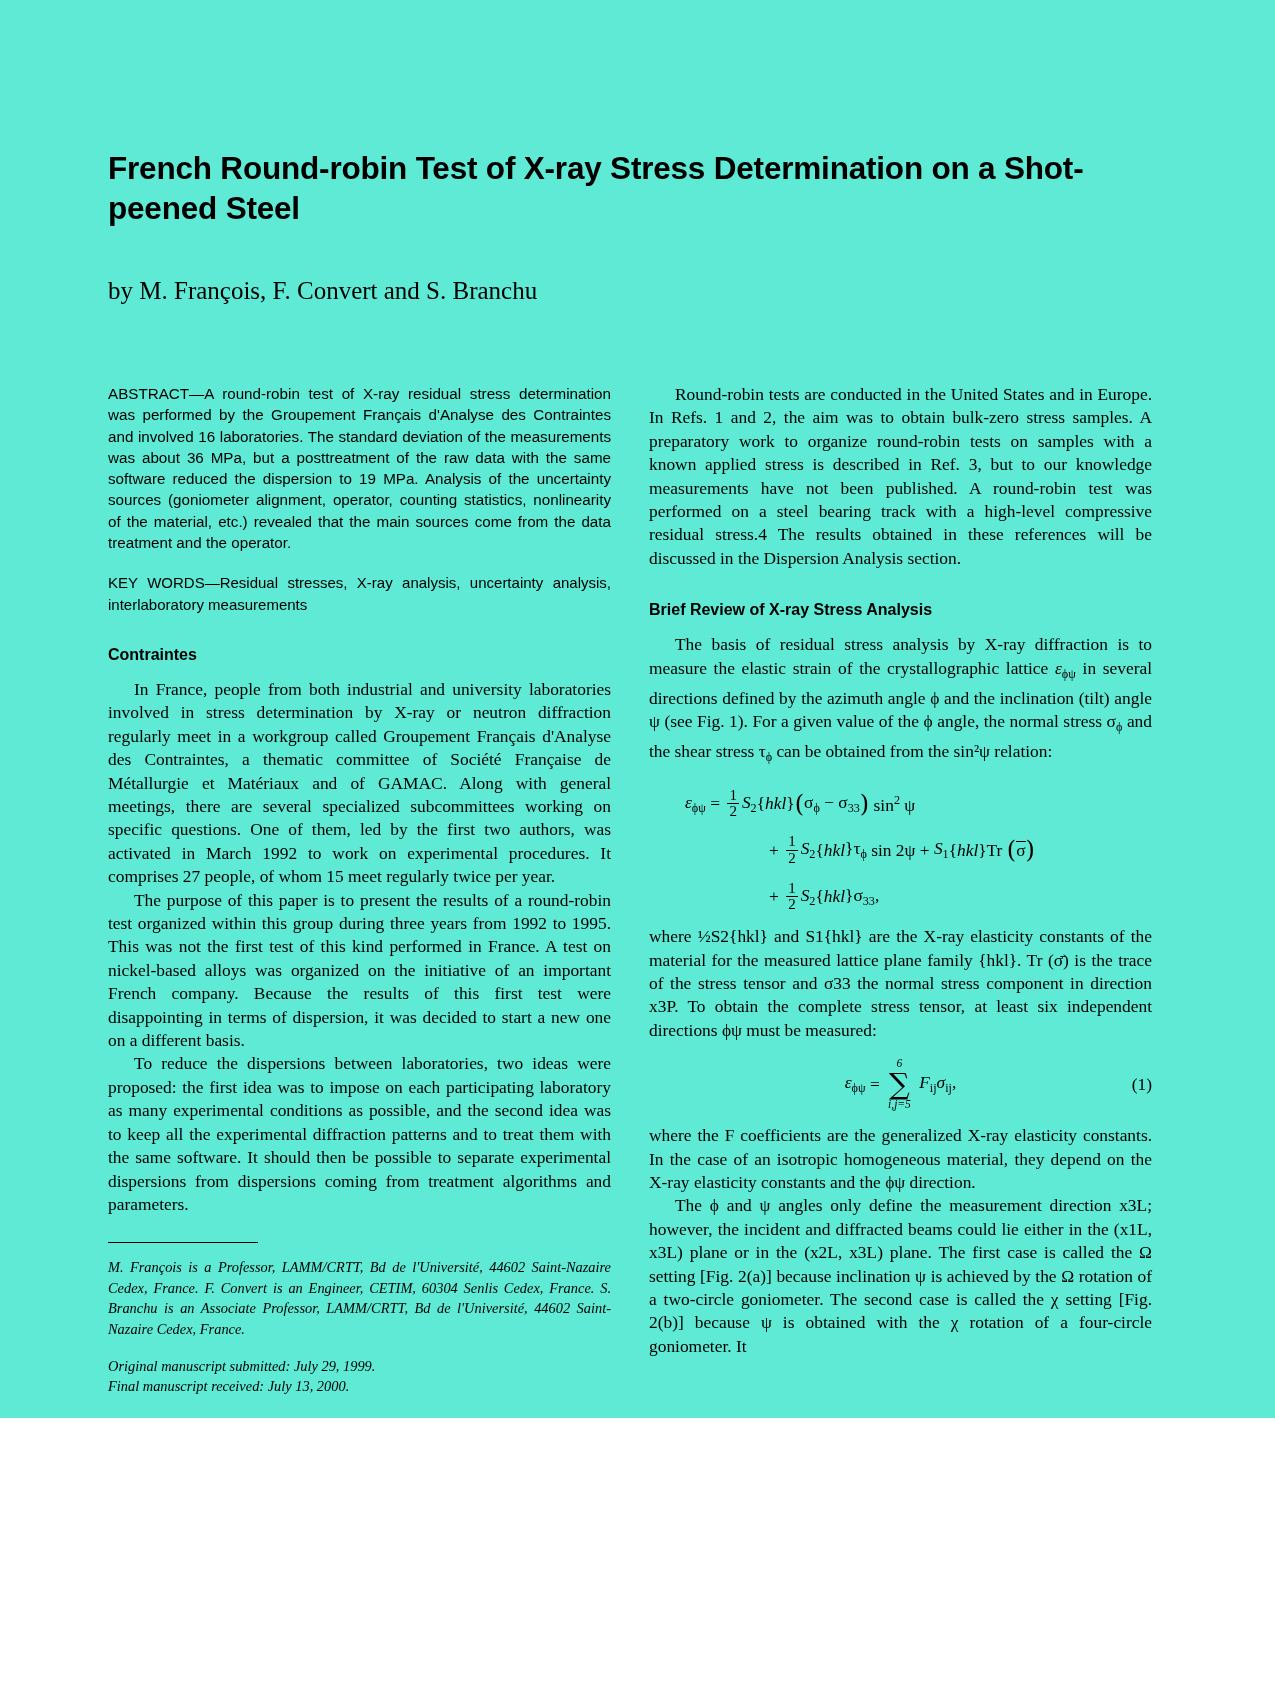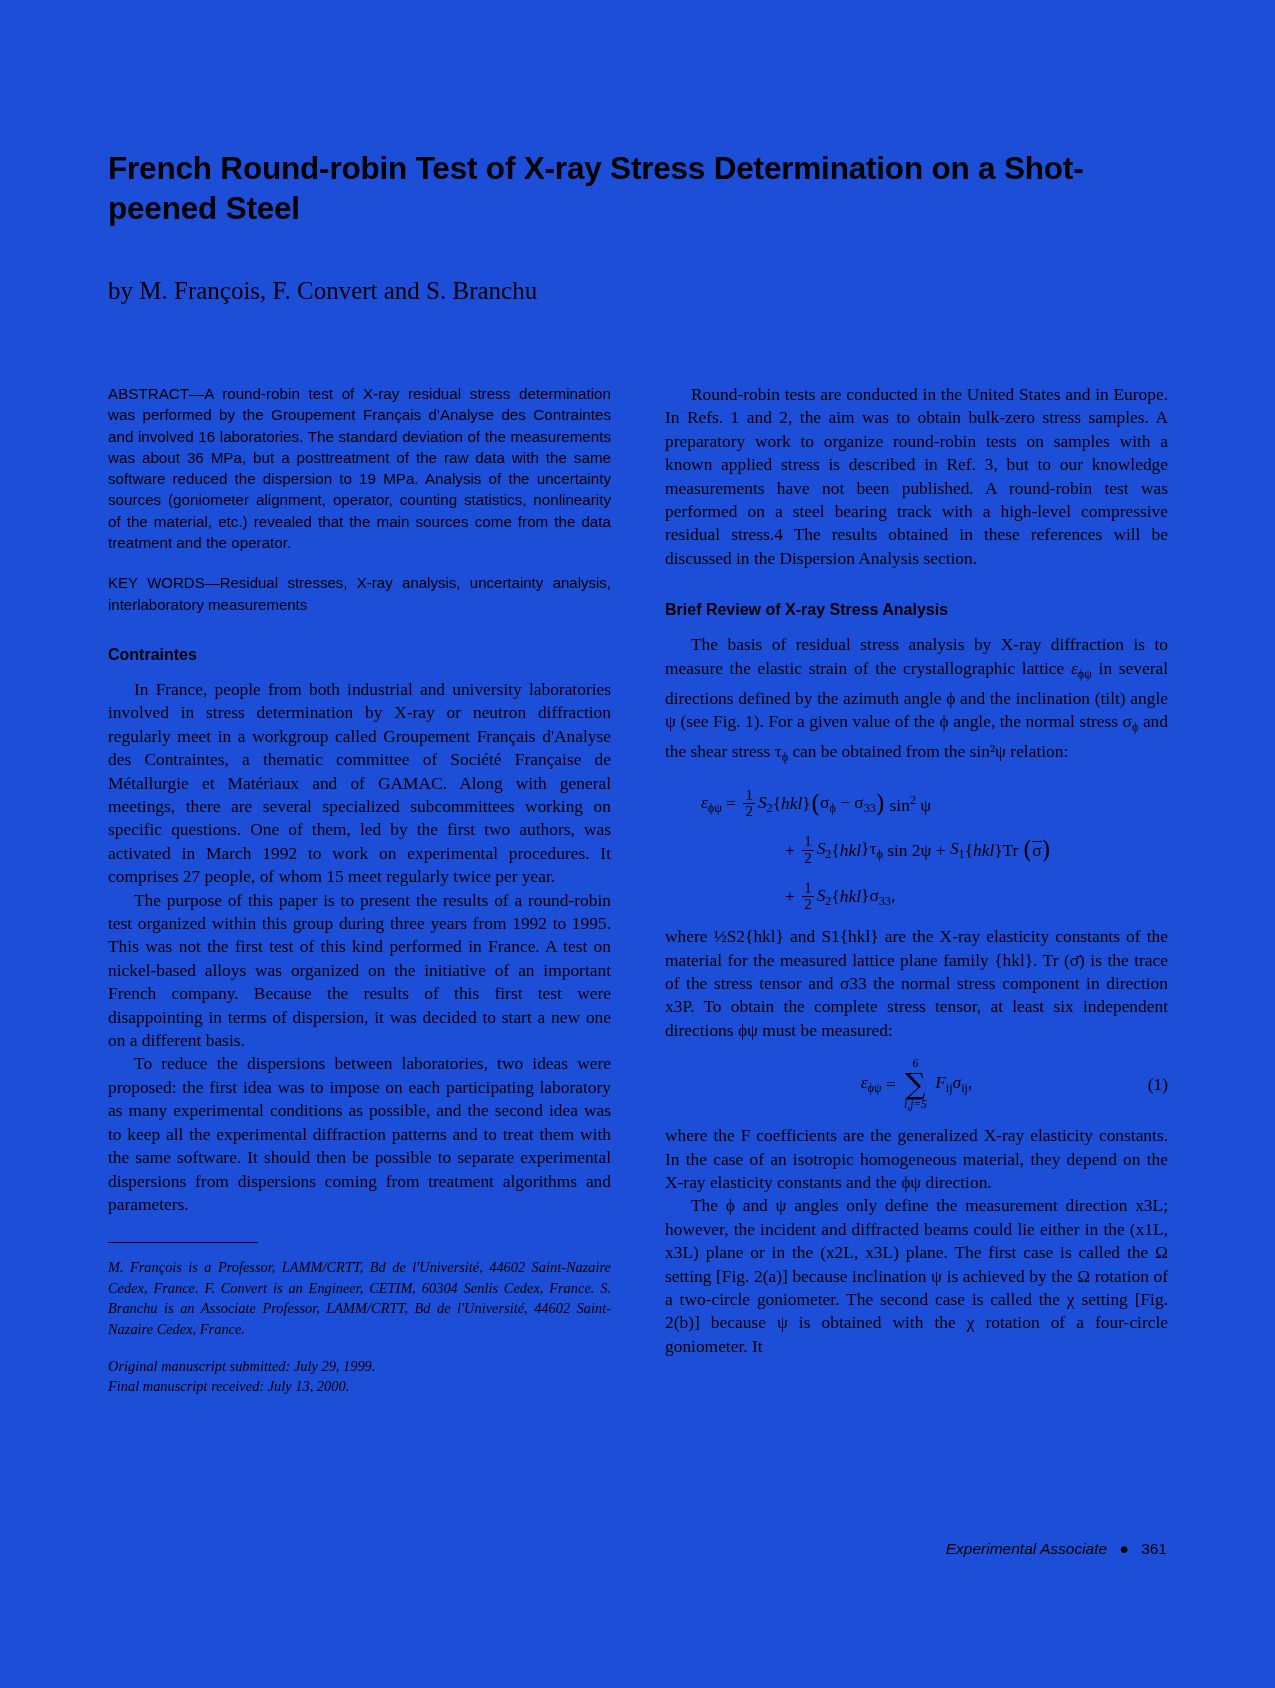--- a/index.html
+++ b/index.html
@@ -3,22 +3,22 @@
 <meta charset="utf-8">
 <style>
   html, body {
     margin: 0;
     padding: 0;
     background: #ffffff;
   }
   .page {
     position: relative;
     width: 1275px;
-    height: 1688px;
-    background: #1d4ed8;
+    height: 1418px;
+    background: #5eead4;
     overflow: hidden;
   }
   .content {
     position: absolute;
     left: 108px;
     top: 148px;
     width: 1060px;
   }
   .title {
     font-family: "Liberation Sans", sans-serif;
@@ -33,21 +33,21 @@
   .byline {
     font-family: Liberation Serif, serif;
     font-size: 25px;
     line-height: 32px;
     color: #000;
     margin-top: 47px;
   }
   .columns {
     display: flex;
     margin-top: 76px;
-    gap: 54px;
+    gap: 38px;
   }
   .col {
     width: 503px;
   }
   
   .abstract {
     font-family: "Liberation Sans", sans-serif;
     font-size: 15.2px;
     line-height: 21.3px;
     text-align: justify;

